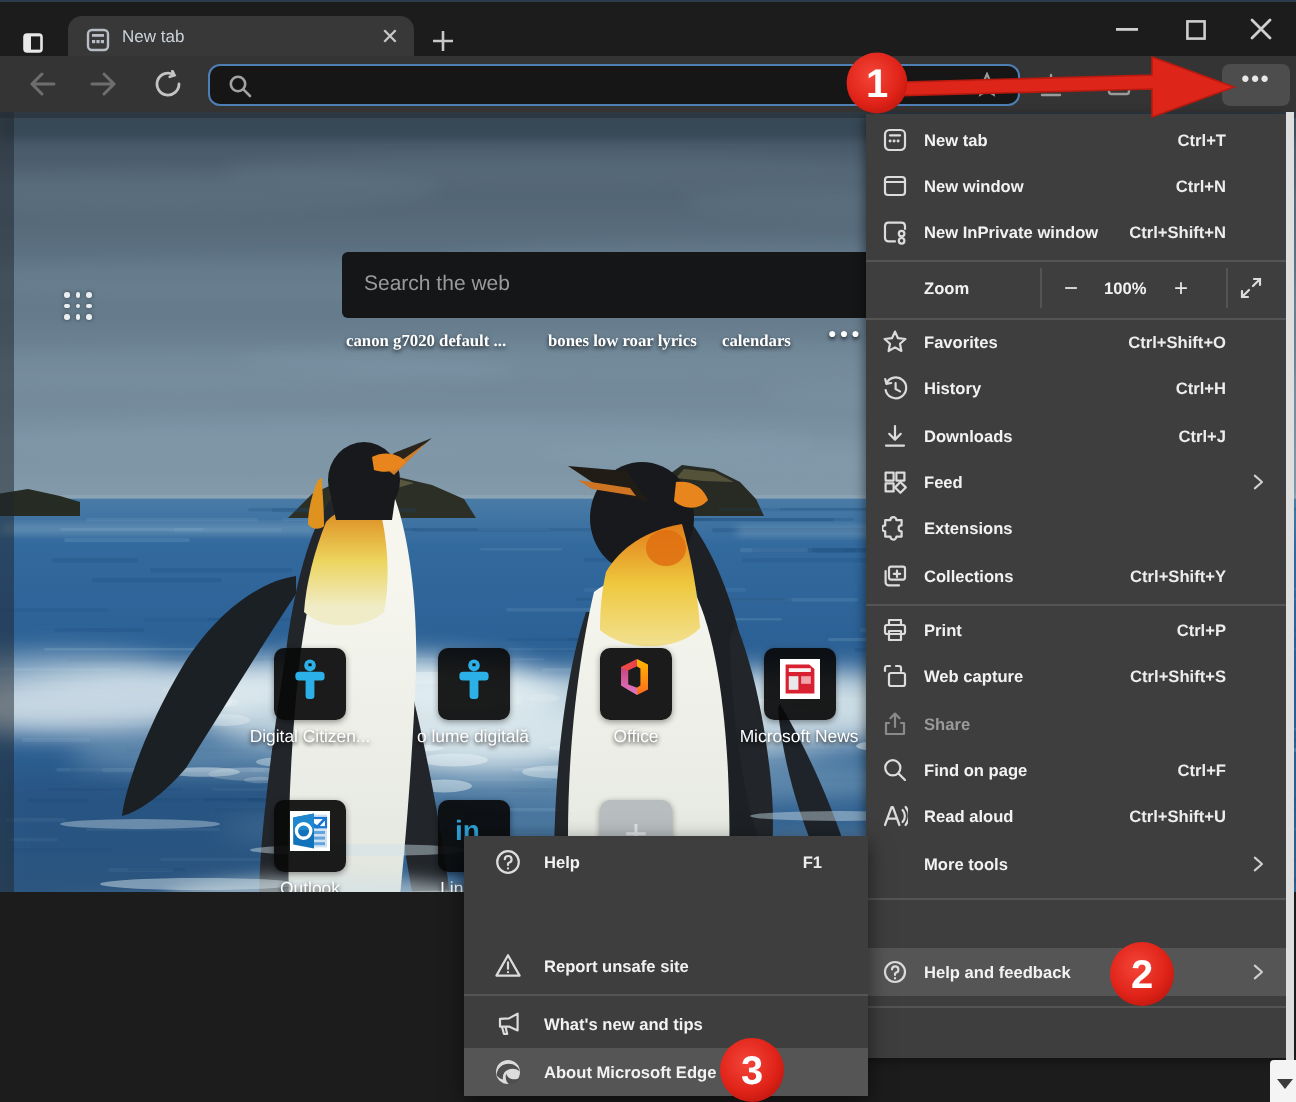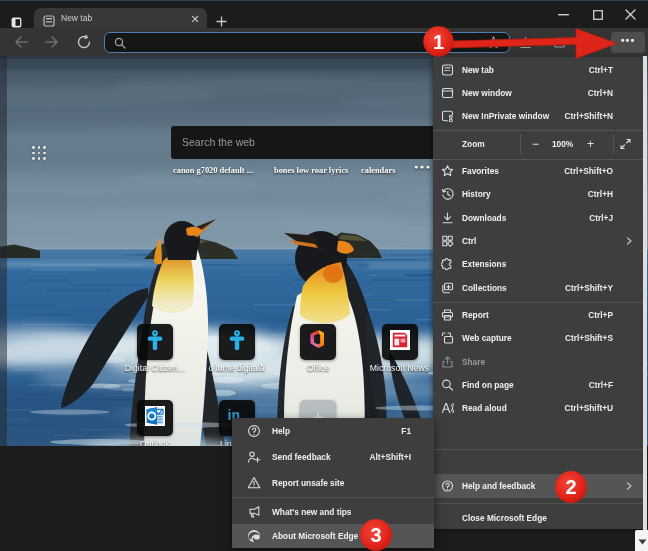--- a/index.html
+++ b/index.html
@@ -656,21 +656,21 @@
         <span class="lb" style="">Downloads</span>
         <span class="sc">Ctrl+J</span>
       </div>
       <div class="mi" style="top:172.3px;">
         <svg class="ic" viewBox="0 0 13 13" width="13" height="13" fill="none" stroke="#dcdcdc" stroke-width="1.1" stroke-linecap="round" stroke-linejoin="round">
           <rect x="1.8" y="1.8" width="4" height="4"></rect>
           <rect x="7.2" y="1.8" width="4" height="4"></rect>
           <rect x="1.8" y="7.2" width="4" height="4"></rect>
           <rect x="7.3" y="7.3" width="3.8" height="3.8" transform="rotate(45 9.2 9.2)"></rect>
         </svg>
-        <span class="lb" style="">Ctrl</span>
+        <span class="lb" style="">Feed</span>
         <svg class="ch" viewBox="0 0 8 10" width="7" height="9" fill="none" stroke="#d0d0d0" stroke-width="1.3" stroke-linecap="round" stroke-linejoin="round">
           <path d="M2,1 L6.5,5 L2,9"></path>
         </svg>
       </div>
       <div class="mi" style="top:195.6px;">
         <svg class="ic" viewBox="0 0 13 13" width="13" height="13" fill="none" stroke="#dcdcdc" stroke-width="1.1" stroke-linecap="round" stroke-linejoin="round">
           <path d="M4.2,2.6 A1.5,1.5 0 0 1 7.2,2.6 L9.8,2.6 L9.8,5.2 A1.5,1.5 0 0 0 9.8,8.2 L9.8,10.8 L7.2,10.8 A1.5,1.5 0 0 1 4.2,10.8 L1.6,10.8 L1.6,8.2 A1.5,1.5 0 0 1 1.6,5.2 L1.6,2.6 Z"></path>
         </svg>
         <span class="lb" style="">Extensions</span>
       </div>
@@ -682,21 +682,21 @@
         </svg>
         <span class="lb" style="">Collections</span>
         <span class="sc">Ctrl+Shift+Y</span>
       </div>
       <div class="mi" style="top:246.5px;">
         <svg class="ic" viewBox="0 0 13 13" width="13" height="13" fill="none" stroke="#dcdcdc" stroke-width="1.1" stroke-linecap="round" stroke-linejoin="round">
           <rect x="3.5" y="1.5" width="6" height="2.5"></rect>
           <rect x="1.5" y="4" width="10" height="4.5" rx="1"></rect>
           <rect x="3.5" y="7" width="6" height="4.5"></rect>
         </svg>
-        <span class="lb" style="">Report</span>
+        <span class="lb" style="">Print</span>
         <span class="sc">Ctrl+P</span>
       </div>
       <div class="mi" style="top:269.8px;">
         <svg class="ic" viewBox="0 0 13 13" width="13" height="13" fill="none" stroke="#dcdcdc" stroke-width="1.1" stroke-linecap="round" stroke-linejoin="round">
           <path d="M1.5,4 L1.5,2.5 A1,1 0 0 1 2.5,1.5 L4,1.5 M7,1.5 L8.5,1.5 A1,1 0 0 1 9.5,2.5 L9.5,4"></path>
           <rect x="3.5" y="5" width="8" height="6.5" rx="1"></rect>
         </svg>
         <span class="lb" style="">Web capture</span>
         <span class="sc">Ctrl+Shift+S</span>
       </div>
@@ -716,33 +716,36 @@
         <span class="sc">Ctrl+F</span>
       </div>
       <div class="mi" style="top:339.7px;">
         <svg class="ic" viewBox="0 0 13 13" width="13" height="13" fill="none" stroke="#dcdcdc" stroke-width="1.1" stroke-linecap="round" stroke-linejoin="round">
           <path d="M1.5,11 L4.8,2 L5.4,2 L8.7,11 M2.8,7.8 L7.4,7.8"></path>
           <path d="M10.3,3.5 A4.5,4.5 0 0 1 10.3,9.5 M11.8,2 A7,7 0 0 1 11.8,11"></path>
         </svg>
         <span class="lb" style="">Read aloud</span>
         <span class="sc">Ctrl+Shift+U</span>
       </div>
+      <div class="mi" style="top:363.0px;">
+        <span class="lb" style="">More tools</span>
+        <svg class="ch" viewBox="0 0 8 10" width="7" height="9" fill="none" stroke="#d0d0d0" stroke-width="1.3" stroke-linecap="round" stroke-linejoin="round">
+          <path d="M2,1 L6.5,5 L2,9"></path>
+        </svg>
+      </div>
       <div class="mi" style="top:417.3px;background:#555555;">
         <svg class="ic" viewBox="0 0 13 13" width="13" height="13" fill="none" stroke="#dcdcdc" stroke-width="1.1" stroke-linecap="round" stroke-linejoin="round">
           <circle cx="6.5" cy="6.5" r="5"></circle>
           <path d="M5,5.2 A1.6,1.6 0 1 1 6.8,6.9 L6.5,7.4 L6.5,8"></path>
           <path d="M6.5,9.6 L6.5,9.7"></path>
         </svg>
         <span class="lb" style="">Help and feedback</span>
         <svg class="ch" viewBox="0 0 8 10" width="7" height="9" fill="none" stroke="#d0d0d0" stroke-width="1.3" stroke-linecap="round" stroke-linejoin="round">
           <path d="M2,1 L6.5,5 L2,9"></path>
         </svg>
-      </div>
-      <div class="mi" style="top:449.0px;">
-        <span class="lb" style="">Close Microsoft Edge</span>
       </div>
       <div class="msep" style="top:73px"></div>
       <div class="msep" style="top:101.5px"></div>
       <div class="msep" style="top:244.5px"></div>
       <div class="msep" style="top:391.5px"></div>
       <div class="msep" style="top:445.5px"></div>
       <div class="mi" style="top:75px;height:24px">
         <span class="lb">Zoom</span>
         <div style="position:absolute;left:87px;top:2px;bottom:2px;width:1px;background:#545454"></div>
         <span style="position:absolute;left:99px;top:50%;transform:translateY(-50%);color:#e8e8e8;font-size:12px">−</span>
@@ -756,29 +759,20 @@
     </div>
     <div id="submenu">
       <div class="si" style="top:0px;height:26px;">
         <svg class="ic" viewBox="0 0 14 14" width="14" height="14" fill="none" stroke="#dcdcdc" stroke-width="1.1" stroke-linecap="round" stroke-linejoin="round">
           <circle cx="7" cy="7" r="5.4"></circle>
           <path d="M5.4,5.6 A1.7,1.7 0 1 1 7.3,7.4 L7,7.9 L7,8.5"></path>
           <path d="M7,10.2 L7,10.3"></path>
         </svg>
         <span class="lb">Help</span>
         <span class="sc">F1</span>
-      </div>
-      <div class="si" style="top:26px;height:26px;">
-        <svg class="ic" viewBox="0 0 14 14" width="14" height="14" fill="none" stroke="#dcdcdc" stroke-width="1.1" stroke-linecap="round" stroke-linejoin="round">
-          <circle cx="5" cy="4.2" r="2.2"></circle>
-          <path d="M1.4,12 C1.8,9.4 3.2,8.2 5,8.2 C6,8.2 6.9,8.6 7.5,9.3"></path>
-          <path d="M10.5,7.5 L10.5,12 M8.2,9.7 L12.8,9.7"></path>
-        </svg>
-        <span class="lb">Send feedback</span>
-        <span class="sc">Alt+Shift+I</span>
       </div>
       <div class="si" style="top:52px;height:26px;">
         <svg class="ic" viewBox="0 0 14 14" width="14" height="14" fill="none" stroke="#dcdcdc" stroke-width="1.1" stroke-linecap="round" stroke-linejoin="round">
           <path d="M7,1.6 L12.8,11.8 L1.2,11.8 Z"></path>
           <path d="M7,5.2 L7,8.4"></path>
           <path d="M7,10 L7,10.1"></path>
         </svg>
         <span class="lb">Report unsafe site</span>
       </div>
       <div class="si" style="top:82px;height:24px;">

